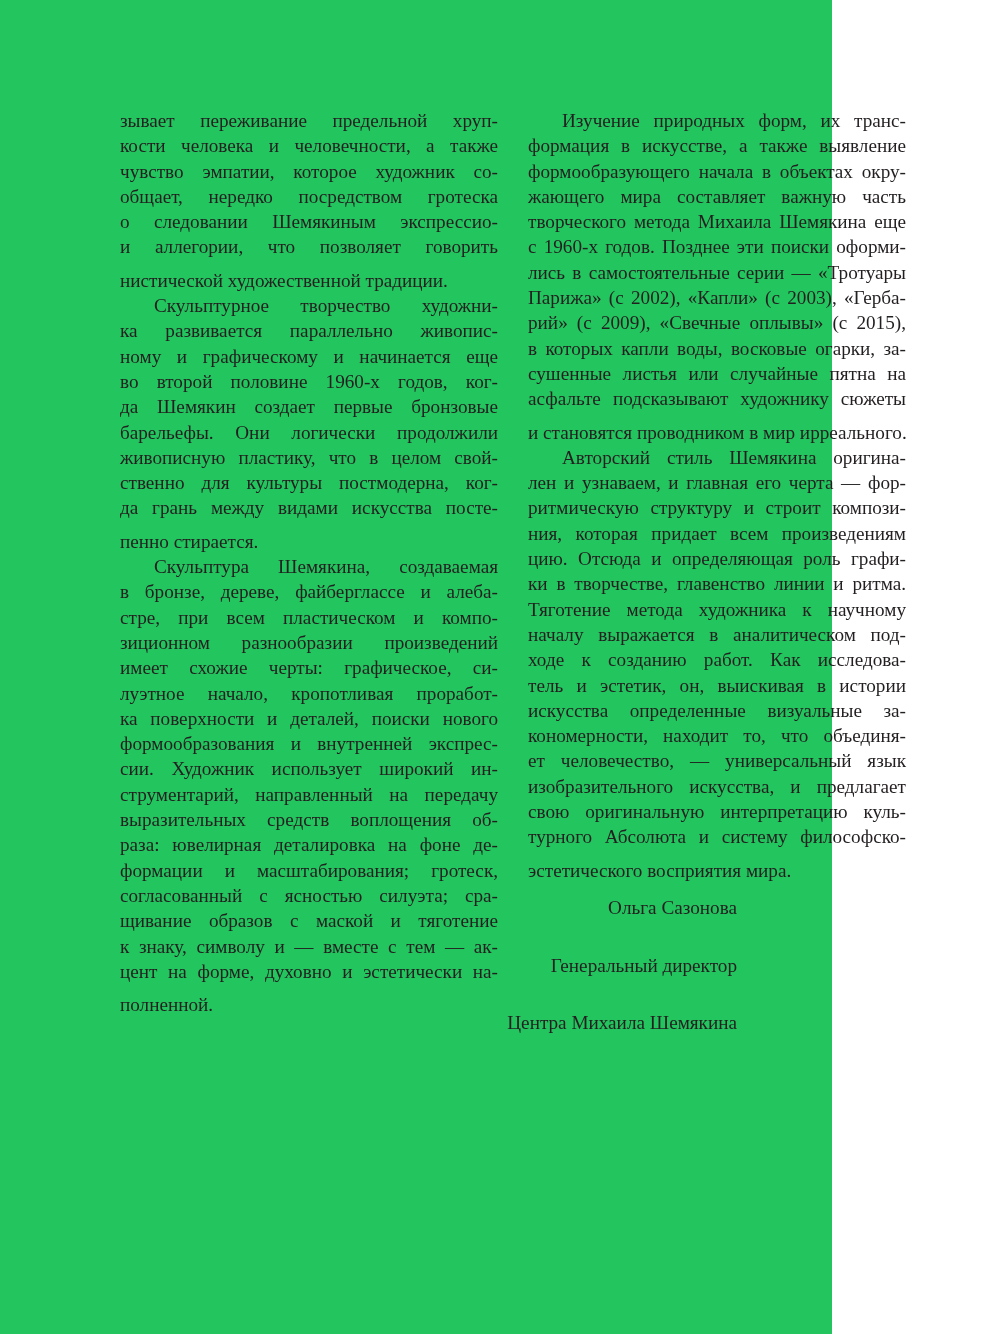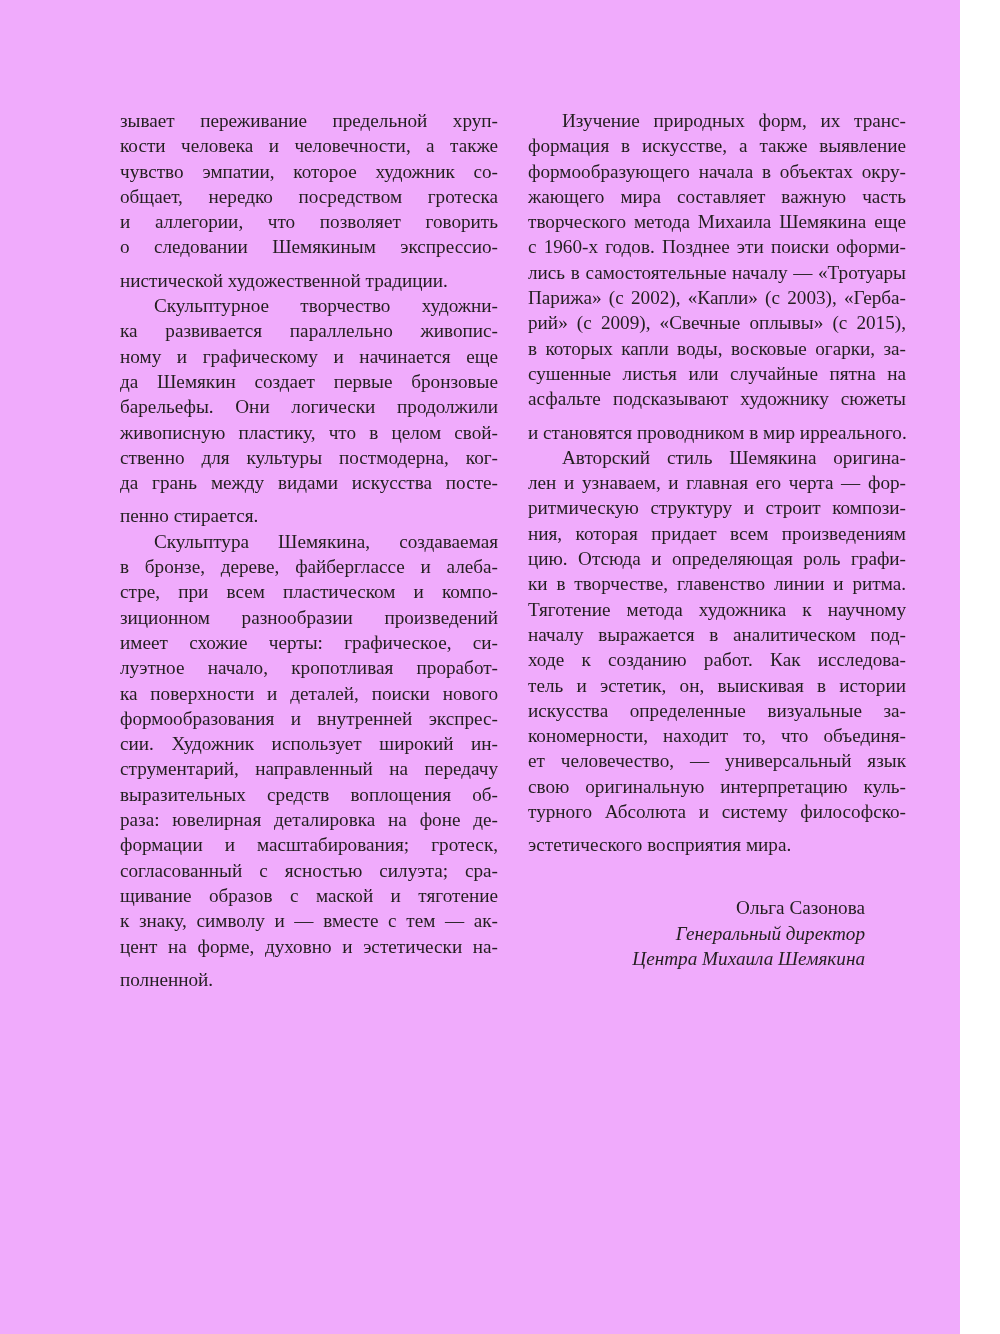--- a/index.html
+++ b/index.html
@@ -1,17 +1,17 @@
 <!DOCTYPE html>
 <html><head>
 <meta charset="utf-8">
 <style>
   html, body { margin: 0; padding: 0; background: #ffffff; }
   body { width: 1000px; height: 1334px; position: relative; overflow: hidden; }
-  .page { position: absolute; left: 0; top: 0; width: 960px; height: 1334px; background: #f0abfc; }
+  .page { position: absolute; left: 0; top: 0; width: 832px; height: 1334px; background: #22c55e; }
   .col {
     position: absolute;
     top: 108px;
     width: 378px;
     font-family: "Liberation Serif", "DejaVu Serif", serif;
     font-size: 19.2px;
     line-height: 25.3px;
     color: #231f20;
   }
   .col-left { left: 120px; }
@@ -28,41 +28,42 @@
   .signature {
     position: absolute;
     right: 95px;
     top: 895px;
     text-align: right;
     font-family: "Liberation Serif", "DejaVu Serif", serif;
     font-size: 19.2px;
     line-height: 25.5px;
     color: #231f20;
   }
-  .signature .role { font-style: italic; display: block; }
+  .signature .role { display: block; margin-top: 32px; }
   .signature .name { display: block; }
 </style>
 </head>
 <body>
 
 <div class="page">
   <div class="col col-left">
       <div>
         <span class="line">зывает переживание предельной хруп-</span>
         <span class="line">кости человека и человечности, а также</span>
         <span class="line">чувство эмпатии, которое художник со-</span>
         <span class="line">общает, нередко посредством гротеска</span>
+        <span class="line">о следовании Шемякиным экспрессио-</span>
         <span class="line">и аллегории, что позволяет говорить</span>
-        <span class="line">о следовании Шемякиным экспрессио-</span>
         <span class="line last">нистической художественной традиции.</span>
       </div>
       <div>
         <span class="line indent">Скульптурное творчество художни-</span>
         <span class="line">ка развивается параллельно живопис-</span>
         <span class="line">ному и графическому и начинается еще</span>
+        <span class="line">во второй половине 1960-х годов, ког-</span>
         <span class="line">да Шемякин создает первые бронзовые</span>
         <span class="line">барельефы. Они логически продолжили</span>
         <span class="line">живописную пластику, что в целом свой-</span>
         <span class="line">ственно для культуры постмодерна, ког-</span>
         <span class="line">да грань между видами искусства посте-</span>
         <span class="line last">пенно стирается.</span>
       </div>
       <div>
         <span class="line indent">Скульптура Шемякина, создаваемая</span>
         <span class="line">в бронзе, дереве, файберглассе и алеба-</span>
@@ -85,21 +86,21 @@
       </div>
     </div>
   <div class="col col-right">
       <div>
         <span class="line indent">Изучение природных форм, их транс-</span>
         <span class="line">формация в искусстве, а также выявление</span>
         <span class="line">формообразующего начала в объектах окру-</span>
         <span class="line">жающего мира составляет важную часть</span>
         <span class="line">творческого метода Михаила Шемякина еще</span>
         <span class="line">с 1960-х годов. Позднее эти поиски оформи-</span>
-        <span class="line">лись в самостоятельные началу — «Тротуары</span>
+        <span class="line">лись в самостоятельные серии — «Тротуары</span>
         <span class="line">Парижа» (с 2002), «Капли» (с 2003), «Герба-</span>
         <span class="line">рий» (с 2009), «Свечные оплывы» (с 2015),</span>
         <span class="line">в которых капли воды, восковые огарки, за-</span>
         <span class="line">сушенные листья или случайные пятна на</span>
         <span class="line">асфальте подсказывают художнику сюжеты</span>
         <span class="line last">и становятся проводником в мир ирреального.</span>
       </div>
       <div>
         <span class="line indent">Авторский стиль Шемякина оригина-</span>
         <span class="line">лен и узнаваем, и главная его черта — фор-</span>
@@ -107,20 +108,21 @@
         <span class="line">ния, которая придает всем произведениям</span>
         <span class="line">цию. Отсюда и определяющая роль графи-</span>
         <span class="line">ки в творчестве, главенство линии и ритма.</span>
         <span class="line">Тяготение метода художника к научному</span>
         <span class="line">началу выражается в аналитическом под-</span>
         <span class="line">ходе к созданию работ. Как исследова-</span>
         <span class="line">тель и эстетик, он, выискивая в истории</span>
         <span class="line">искусства определенные визуальные за-</span>
         <span class="line">кономерности, находит то, что объединя-</span>
         <span class="line">ет человечество, — универсальный язык</span>
+        <span class="line">изобразительного искусства, и предлагает</span>
         <span class="line">свою оригинальную интерпретацию куль-</span>
         <span class="line">турного Абсолюта и систему философско-</span>
         <span class="line last">эстетического восприятия мира.</span>
       </div>
     </div>
 
   <div class="signature">
     <span class="name">Ольга Сазонова</span>
     <span class="role">Генеральный директор</span>
     <span class="role">Центра Михаила Шемякина</span>

